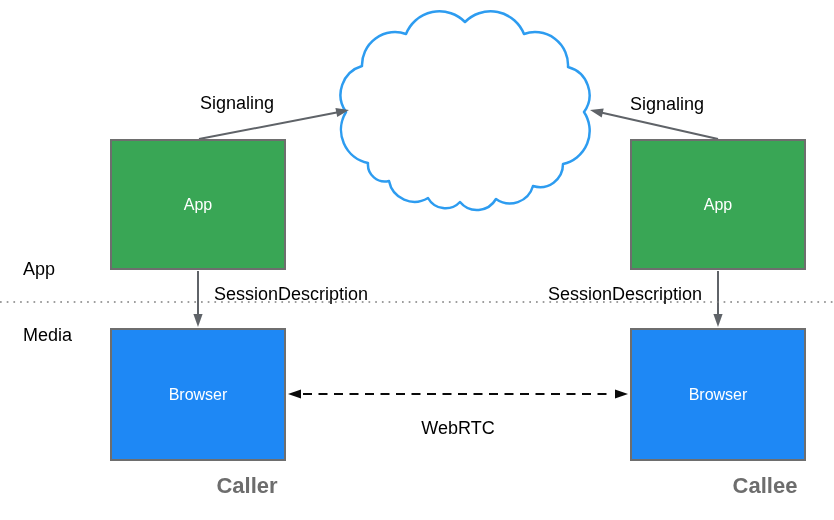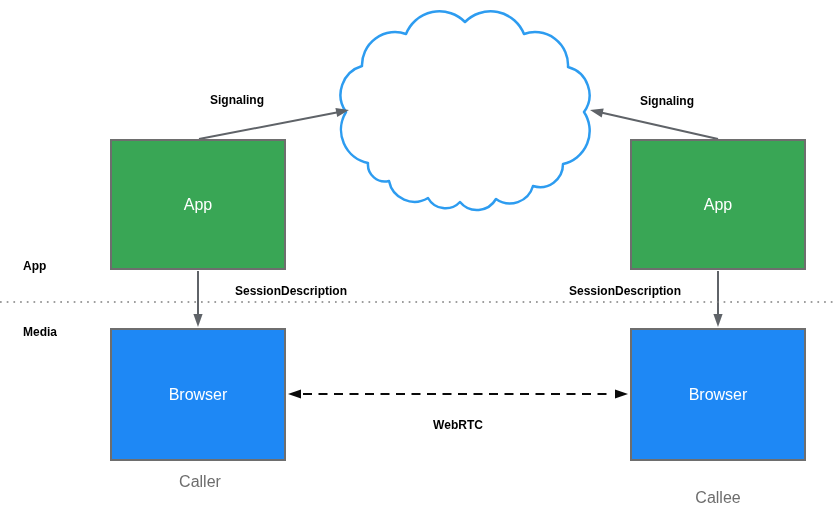--- a/index.html
+++ b/index.html
@@ -34,45 +34,46 @@
   .app-node    { background: var(--app-green, #39a655); }
   .browser-node{ background: var(--browser-blue, #1e88f5); align-items: center; }
 
   .box-caller-app     { left: 110px; top: 139px; width: 176px; height: 131px; }
   .box-callee-app     { left: 630px; top: 139px; width: 176px; height: 131px; }
   .box-caller-browser { left: 110px; top: 328px; width: 176px; height: 133px; }
   .box-callee-browser { left: 630px; top: 328px; width: 176px; height: 133px; }
 
   .lbl {
     position: absolute;
-    font-weight: 700;
-    font-size: 12px;
+    font-weight: 400;
+    font-size: 18px;
     color: var(--label-black, #000);
     white-space: nowrap;
   }
   .lbl.centered { transform: translateX(-50%); }
 
   .lbl-signaling-left  { left: 237px; top: 93px;  }
   .lbl-signaling-right { left: 667px; top: 94px;  }
   .lbl-session-left    { left: 291px; top: 284px; }
   .lbl-session-right   { left: 625px; top: 284px; }
   .lbl-media           { left: 458px; top: 418px; }
   .lbl-app-layer       { left: 23px;  top: 259px; }
   .lbl-webrtc-layer    { left: 23px;  top: 325px; }
 
   .role {
     position: absolute;
     transform: translateX(-50%);
-    font-weight: 400;
-    font-size: 16px;
+    font-weight: 700;
+    font-size: 22px;
     color: var(--role-gray, #6d6d6d);
     white-space: nowrap;
+    margin-left: 47px;
   }
   .lbl-caller { left: 200px; top: 473px; }
-  .lbl-callee { left: 718px; top: 489px; text-align: right; }
+  .lbl-callee { left: 718px; top: 473px; text-align: right; }
 </style>
 </head>
 <body>
 
 <div class="stage">
 
   <svg class="svg-layer" viewBox="0 0 834 520">
 
     <path d="M 346 112
              A 30 30 0 0 1 362 66

